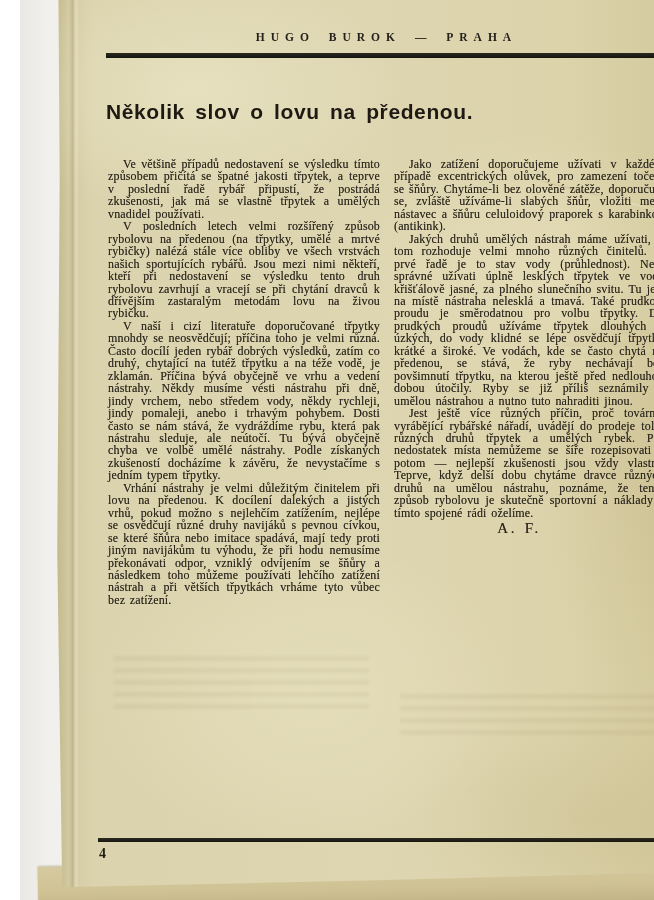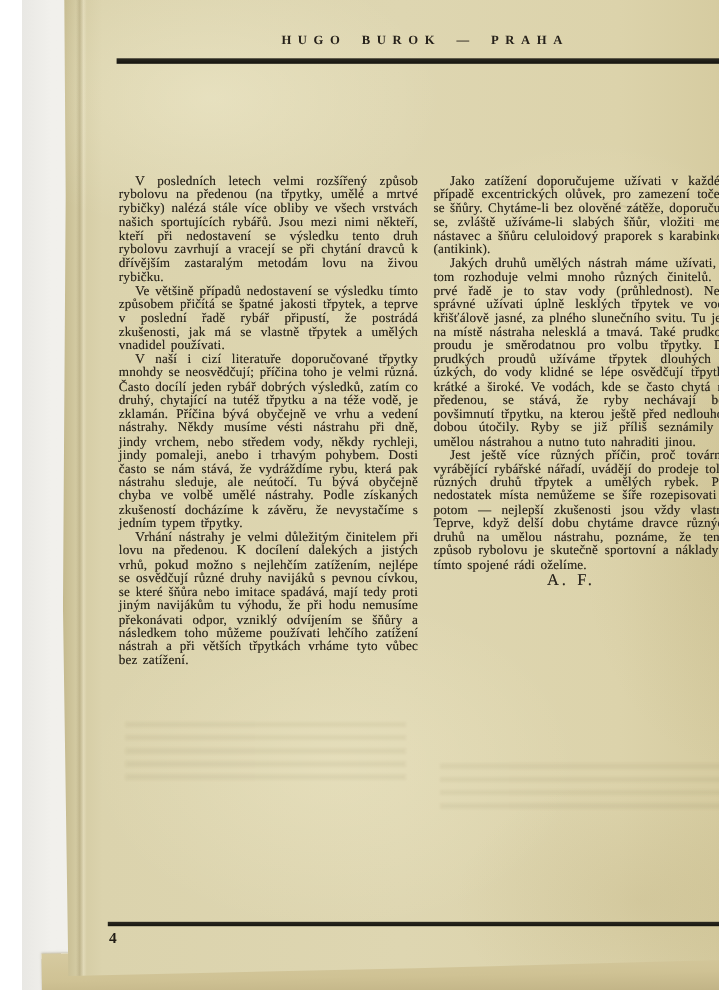--- a/index.html
+++ b/index.html
@@ -150,24 +150,25 @@
 
   <div class="page">
 
     <div class="gutter-crease"></div>
     <div class="wrinkle"></div>
 
     <div class="running-header">HUGO BUROK — PRAHA</div>
 
     <div class="header-rule"></div>
 
+    <h1 class="article-title">Několik slov o lovu na předenou.</h1>
 
     <div class="column col-left">
+      <p>Ve většině případů nedostavení se výsledku tímto způsobem přičítá se špatné jakosti třpytek, a teprve v poslední řadě rybář připustí, že postrádá zkušenosti, jak má se vlastně třpytek a umělých vnadidel používati.</p>
       <p>V posledních letech velmi rozšířený způsob rybolovu na předenou (na třpytky, umělé a mrtvé rybičky) nalézá stále více obliby ve všech vrstvách našich sportujících rybářů. Jsou mezi nimi někteří, kteří při nedostavení se výsledku tento druh rybolovu zavrhují a vracejí se při chytání dravců k dřívějším zastaralým metodám lovu na živou rybičku.</p>
-      <p>Ve většině případů nedostavení se výsledku tímto způsobem přičítá se špatné jakosti třpytek, a teprve v poslední řadě rybář připustí, že postrádá zkušenosti, jak má se vlastně třpytek a umělých vnadidel používati.</p>
       <p>V naší i cizí literatuře doporučované třpytky mnohdy se neosvědčují; příčina toho je velmi různá. Často docílí jeden rybář dobrých výsledků, zatím co druhý, chytající na tutéž třpytku a na téže vodě, je zklamán. Příčina bývá obyčejně ve vrhu a vedení nástrahy. Někdy musíme vésti nástrahu při dně, jindy vrchem, nebo středem vody, někdy rychleji, jindy pomaleji, anebo i trhavým pohybem. Dosti často se nám stává, že vydráždíme rybu, která pak nástrahu sleduje, ale neútočí. Tu bývá obyčejně chyba ve volbě umělé nástrahy. Podle získaných zkušeností docházíme k závěru, že nevystačíme s jedním typem třpytky.</p>
       <p>Vrhání nástrahy je velmi důležitým činitelem při lovu na předenou. K docílení dalekých a jistých vrhů, pokud možno s nejlehčím zatížením, nejlépe se osvědčují různé druhy navijáků s pevnou cívkou, se které šňůra nebo imitace spadává, mají tedy proti jiným navijákům tu výhodu, že při hodu nemusíme překonávati odpor, vzniklý odvíjením se šňůry a následkem toho můžeme používati lehčího zatížení nástrah a při větších třpytkách vrháme tyto vůbec bez zatížení.</p>
     </div>
 
     <div class="column col-right">
       <p>Jako zatížení doporučujeme užívati v každém případě excentrických olůvek, pro zamezení točení se šňůry. Chytáme-li bez olověné zátěže, doporučuje se, zvláště užíváme-li slabých šňůr, vložiti mezi nástavec a šňůru celuloidový praporek s karabinkou (antikink).</p>
       <p>Jakých druhů umělých nástrah máme užívati, o tom rozhoduje velmi mnoho různých činitelů. V prvé řadě je to stav vody (průhlednost). Není správné užívati úplně lesklých třpytek ve vodě křišťálově jasné, za plného slunečního svitu. Tu jest na místě nástraha nelesklá a tmavá. Také prudkost proudu je směrodatnou pro volbu třpytky. Do prudkých proudů užíváme třpytek dlouhých a úzkých, do vody klidné se lépe osvědčují třpytky krátké a široké. Ve vodách, kde se často chytá na předenou, se stává, že ryby nechávají bez povšimnutí třpytku, na kterou ještě před nedlouhou dobou útočily. Ryby se již příliš seznámily s umělou nástrahou a nutno tuto nahraditi jinou.</p>
       <p>Jest ještě více různých příčin, proč továrny, vyrábějící rybářské nářadí, uvádějí do prodeje tolik různých druhů třpytek a umělých rybek. Pro nedostatek místa nemůžeme se šíře rozepisovati a potom — nejlepší zkušenosti jsou vždy vlastní. Teprve, když delší dobu chytáme dravce různých druhů na umělou nástrahu, poznáme, že tento způsob rybolovu je skutečně sportovní a náklady s tímto spojené rádi oželíme.</p>
       <div class="signature">A. F.</div>
     </div>

